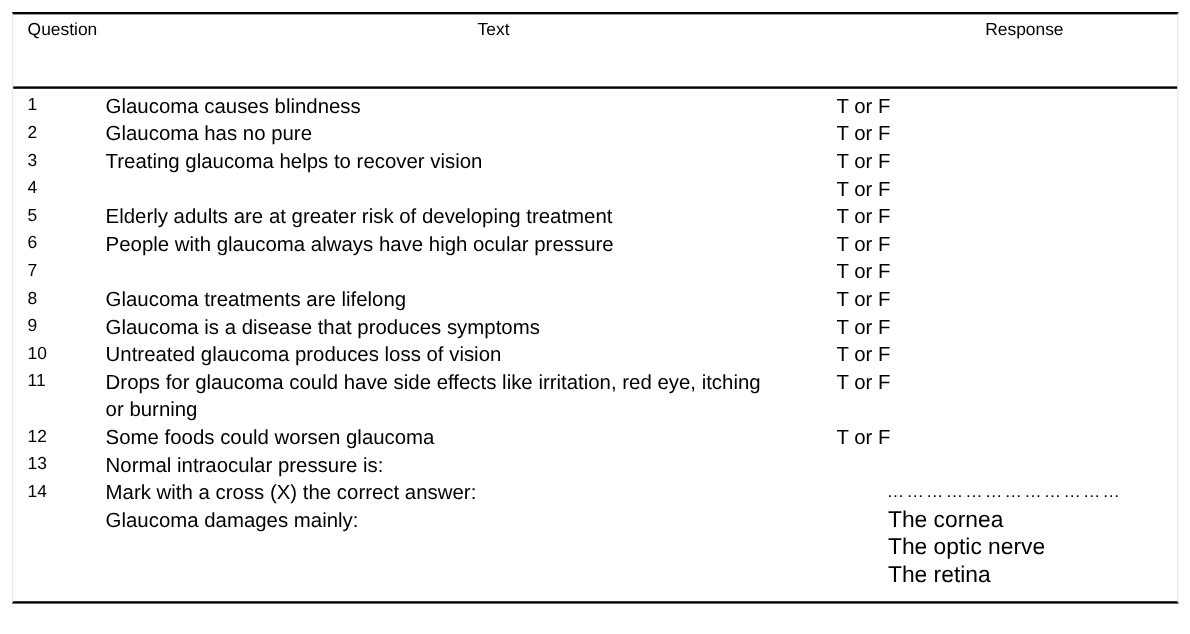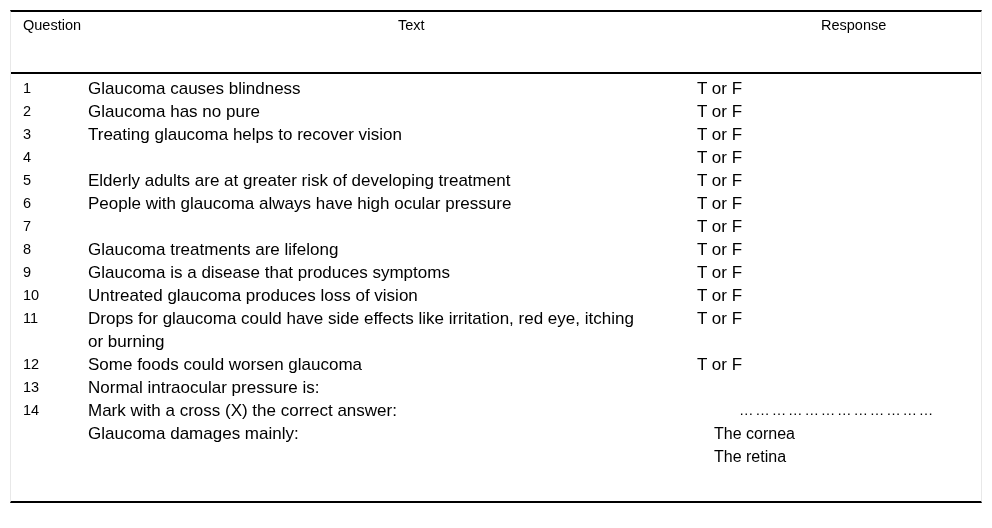--- a/index.html
+++ b/index.html
@@ -109,23 +109,23 @@
     font-size: 14.5px;
     line-height: 23px;
     letter-spacing: 1.85px;
     white-space: nowrap;
     overflow: hidden;
   }
   .dots.second-line { top: 23px; }
 
   .opt-list {
     position: absolute;
-    left: 703px;
-    top: 0;
-    font-size: 16px;
+    left: 729px;
+    top: 0;
+    font-size: 19px;
     line-height: 23px;
     white-space: nowrap;
   }
   .opt-list.second-line { top: 23px; }
   .opt-list div { line-height: 23px; }
 
   .spacer-rows { height: 46px; }
 </style>
 </head>
 <body>
@@ -219,20 +219,21 @@
         <div class="q-text">Normal intraocular pressure is:</div>
         <span class="dots second-line">………………………………</span>
       </div>
 
       <div class="q-row">
         <span class="q-num">14</span>
         <div class="q-text">Mark with a cross (X) the correct answer:</div>
         <div class="q-text">Glaucoma damages mainly:</div>
         <div class="opt-list second-line">
           <div>The cornea</div>
+          <div>The optic nerve</div>
           <div>The retina</div>
         </div>
         <div class="spacer-rows"></div>
       </div>
 
     </div>
   </div>
 </div>
 
 </body></html>

